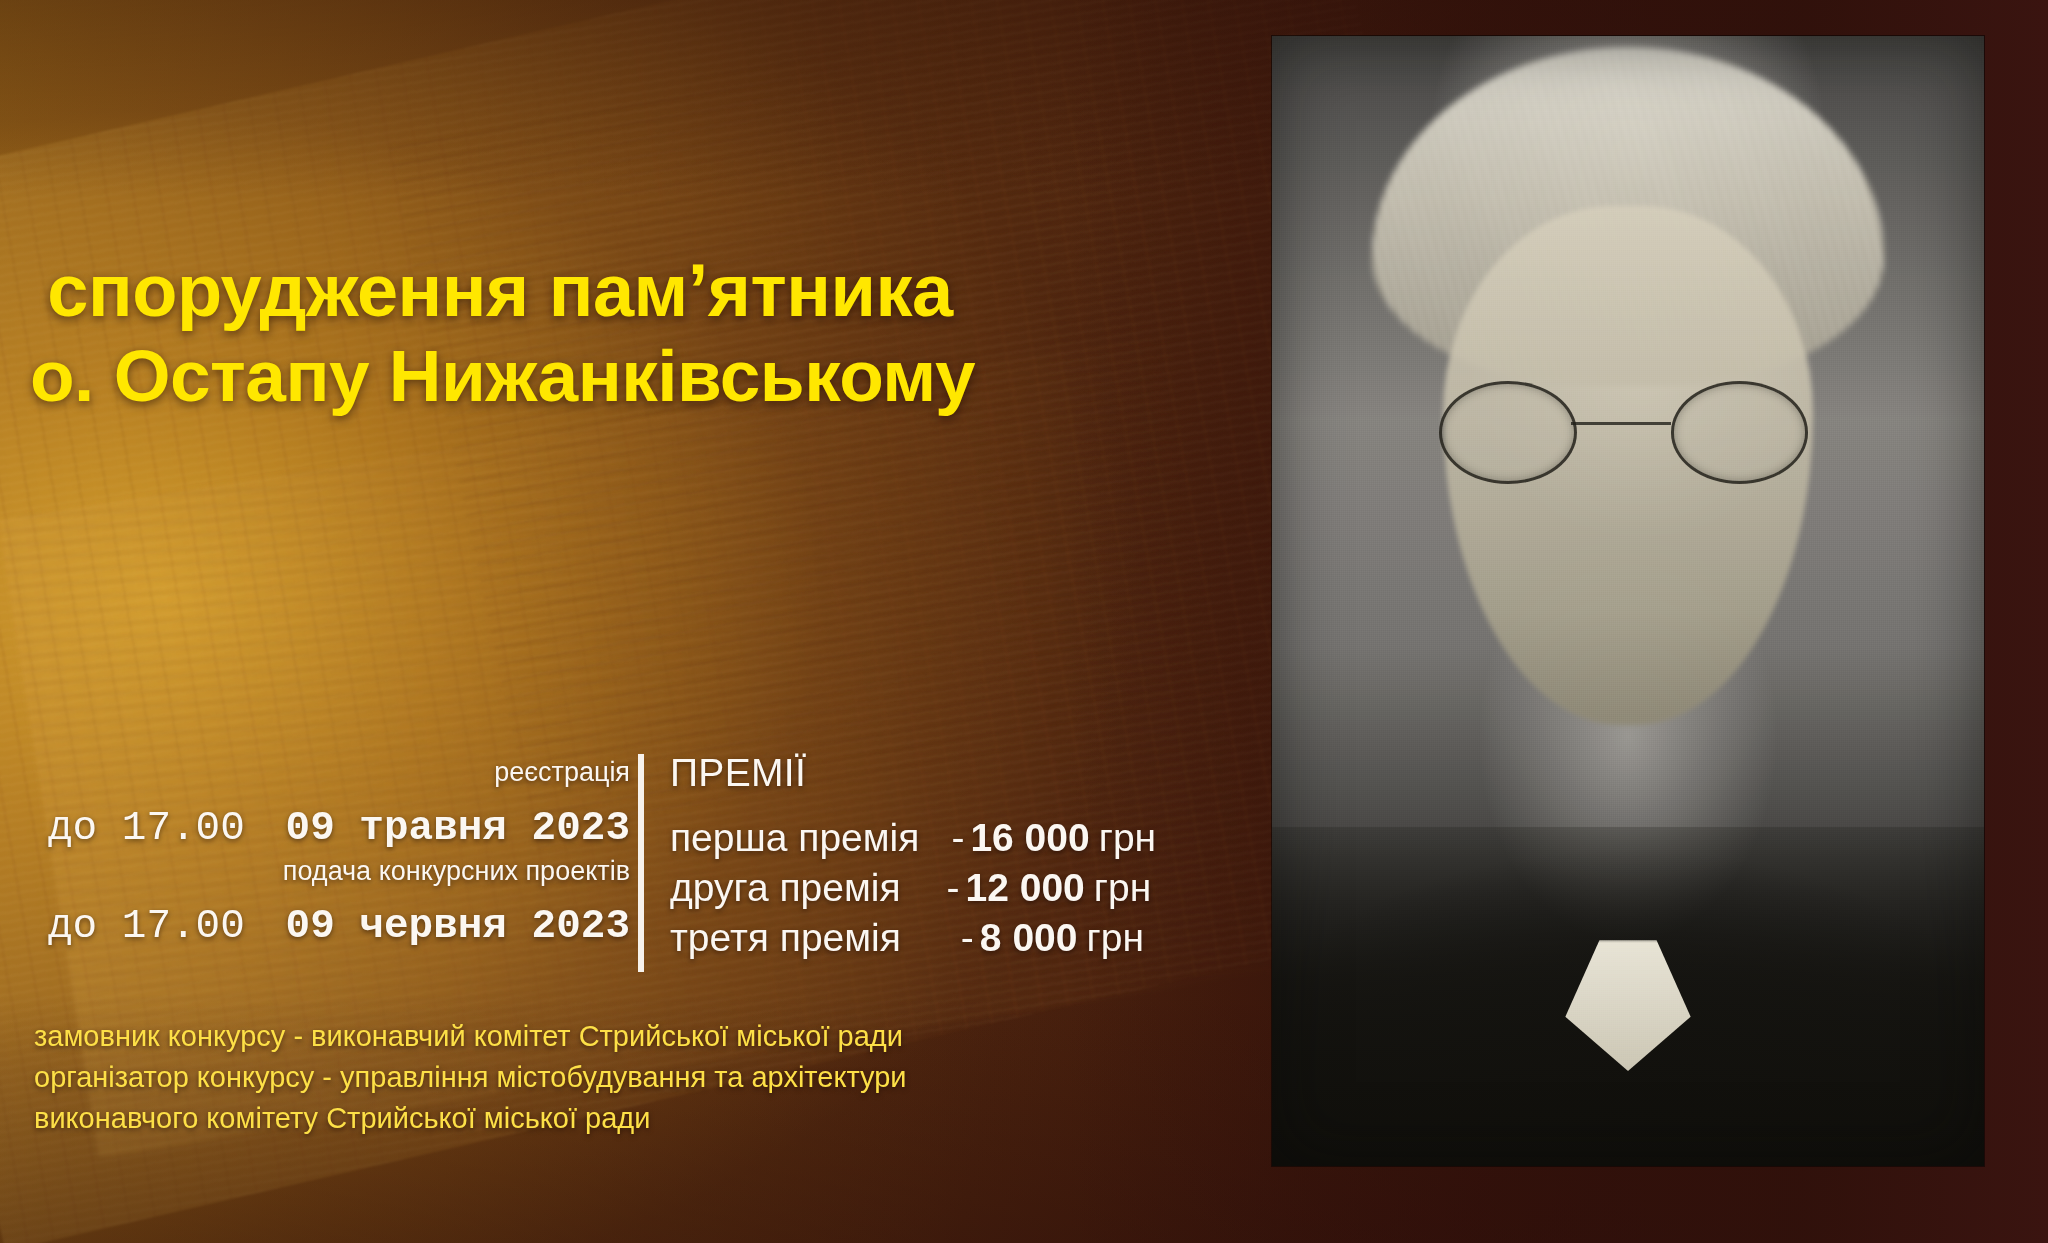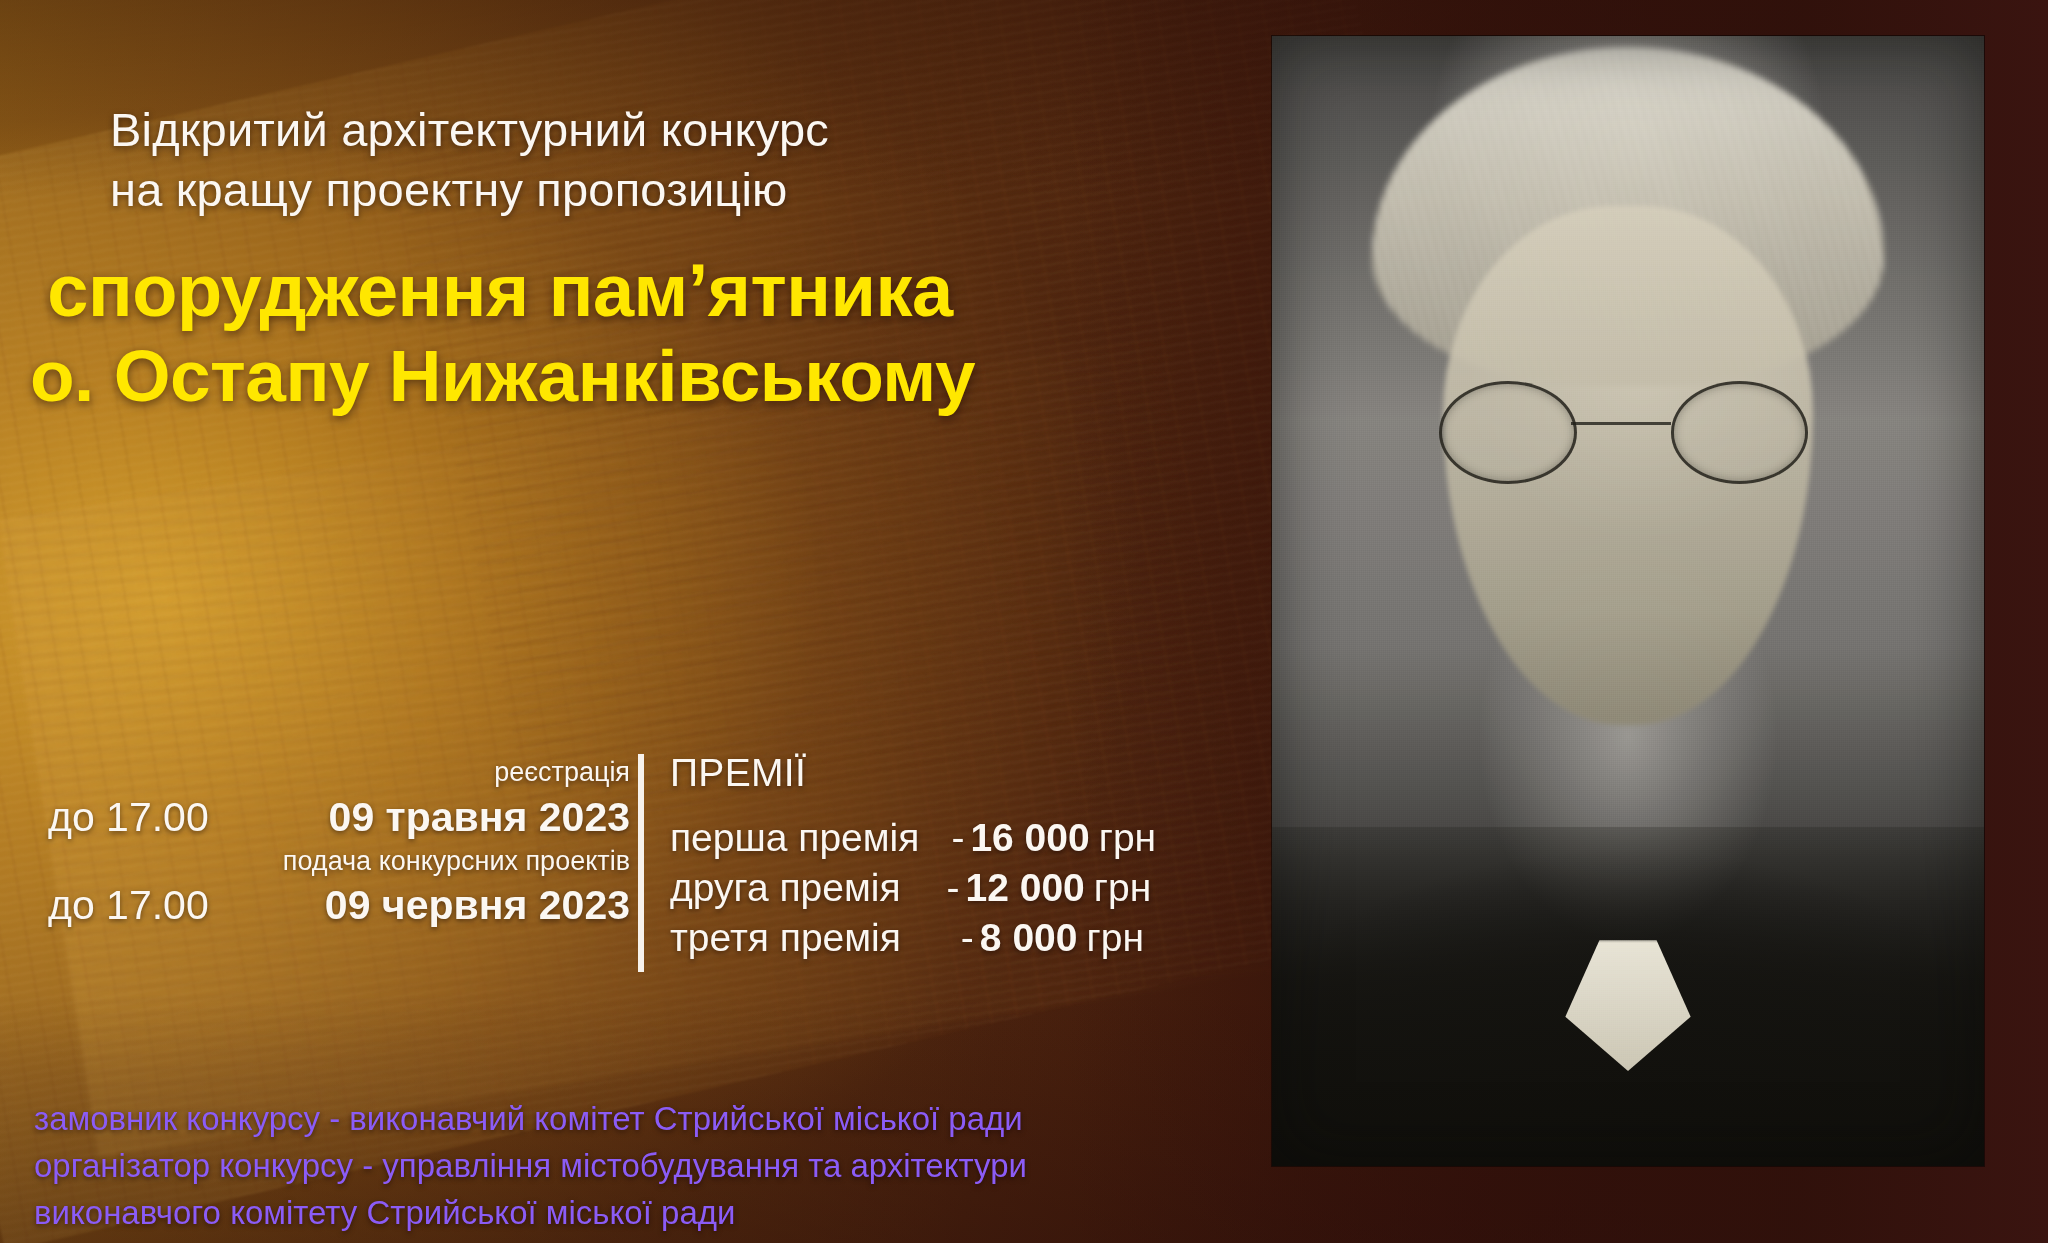--- a/index.html
+++ b/index.html
@@ -147,21 +147,22 @@
   .sched-sub {
     font-size: 27px;
     line-height: 1.5;
     text-shadow: 0 2px 5px rgba(20,6,3,0.5);
   }
   .sched-row {
     display: flex;
     justify-content: space-between;
     align-items: flex-start;
     padding-left: 18px;
-    margin-top: 1px;
+    margin-top: 12px;
+    font-family: Liberation Mono, monospace;
   }
   .sched-time {
     font-size: 41px;
     font-weight: 400;
     text-shadow: 0 2px 5px rgba(20,6,3,0.5);
   }
   .sched-date {
     font-size: 41px;
     font-weight: 700;
     text-shadow: 0 2px 5px rgba(20,6,3,0.5);
@@ -194,24 +195,24 @@
   .prize-amount { font-weight: 700; }
   .prize-cur { font-weight: 400; padding-left: 9px; }
 
   .p1 .prize-dash { margin-left: 26px; }
   .p2 .prize-dash { margin-left: 40px; }
   .p3 .prize-dash { margin-left: 54px; }
 
   .footer {
     position: absolute;
     left: 34px;
-    top: 1096px;
+    top: 1016px;
     width: 900px;
-    color: #8b5cf6;
-    font-size: 33px;
+    color: #fde047;
+    font-size: 29px;
     line-height: 1.42;
     text-shadow: 0 2px 5px rgba(20,6,3,0.55);
   }
   .footer div { white-space: nowrap; }
 
   
   .portrait {
     position: absolute;
     left: 1272px;
     top: 36px;
@@ -314,24 +315,20 @@
 <div id="poster">
 
   <div class="bg-base"></div>
   <div class="bg-paper"></div>
   <div class="bg-paper2"></div>
   <div class="bg-staff"></div>
   <div class="bg-vignette"></div>
 
   <div class="content">
 
-    <div class="subtitle">
-      <span class="l1">Відкритий архітектурний конкурс</span>
-      <span class="l2">на кращу проектну пропозицію</span>
-    </div>
 
     <div class="headline">
       <span class="h1">спорудження пам’ятника</span>
       <span class="h2">о. Остапу Нижанківському</span>
     </div>
 
     <div class="info">
 
       <div class="schedule">
 

